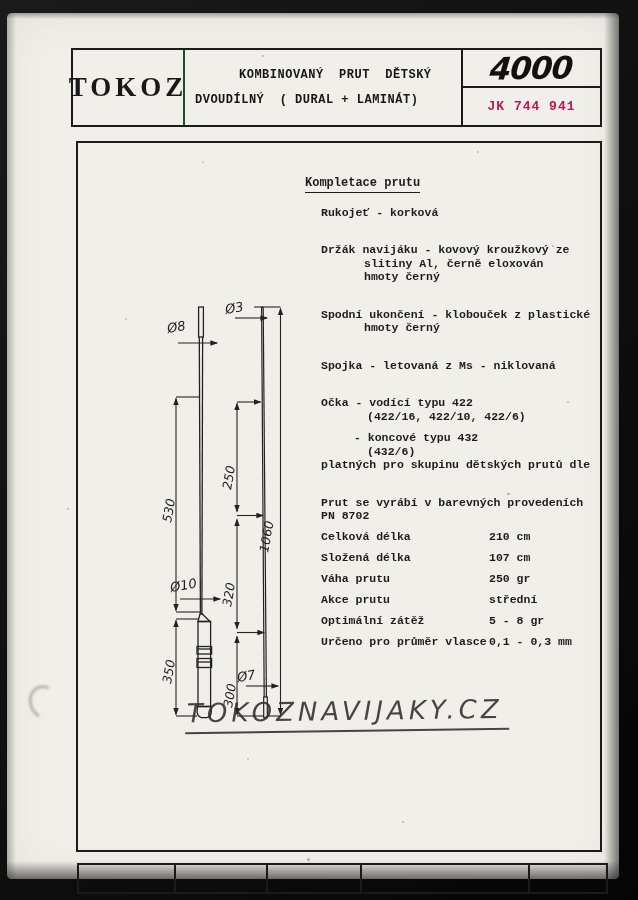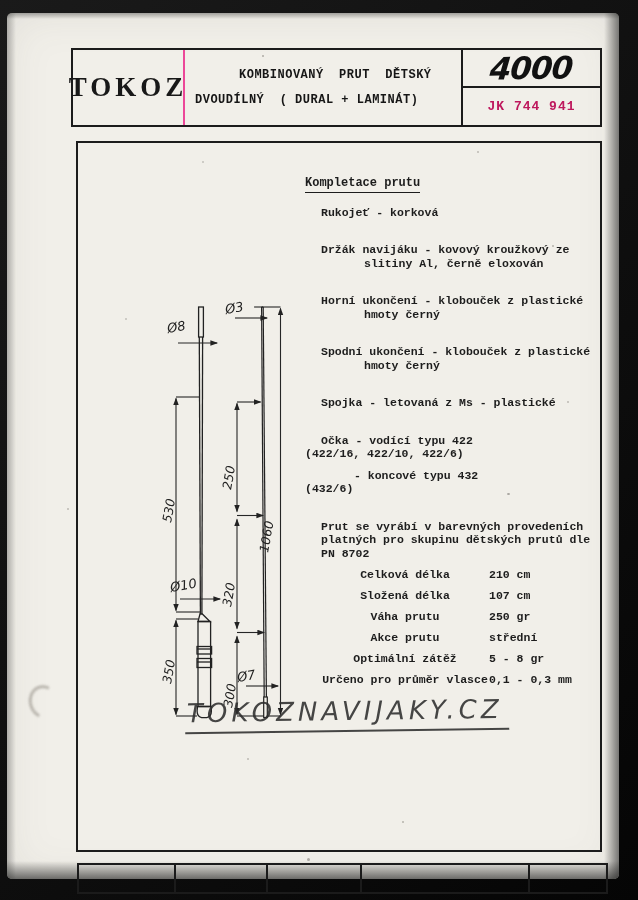--- a/index.html
+++ b/index.html
@@ -17,47 +17,47 @@
   .edge-bottom { position:absolute; left:0; right:0; bottom:0; height:18px;
     background:linear-gradient(to bottom, rgba(25,25,25,0), rgba(25,25,25,.6)); border-radius:0 0 5px 5px; }
   .edge-left { position:absolute; left:0; top:0; bottom:0; width:9px;
     background:linear-gradient(to right, rgba(25,25,25,.28), rgba(25,25,25,0)); border-radius:5px 0 0 5px; }
   .edge-top { position:absolute; left:0; right:0; top:0; height:6px;
     background:linear-gradient(to bottom, rgba(25,25,25,.35), rgba(25,25,25,0)); }
 
   
   .hdr { position:absolute; left:64px; top:35px; width:531px; height:79px;
     border:2px solid #1b1b1b; display:flex; }
-  .hdr-brand { width:112px; border-right:2px solid #ec4899; display:flex; align-items:center; justify-content:center; }
+  .hdr-brand { width:112px; border-right:2px solid #14532d; display:flex; align-items:center; justify-content:center; }
   .brand { font-family:"Liberation Serif", serif; font-weight:bold; font-size:27px; letter-spacing:4px; color:#181818; }
   .hdr-title { width:278px; border-right:2px solid #1b1b1b; display:flex; flex-direction:column; justify-content:center; padding-left:10px;gap:8px; }
   .t1, .t2 { font:bold 12px/17px "Liberation Mono", monospace; color:#161616; white-space:pre; letter-spacing:.5px; }
   .t1 { margin-left:44px; }
   .hdr-right { flex:1; display:flex; flex-direction:column; }
   .hdr-model { height:38px; border-bottom:2px solid #1b1b1b; display:flex; align-items:center; justify-content:center; }
   .model { font-family:"DejaVu Sans", sans-serif; font-weight:900; font-style:italic; font-size:31px;
     letter-spacing:-1px; color:#111; transform:skewX(-6deg) rotate(-1deg); }
   .hdr-code { flex:1; display:flex; align-items:center; justify-content:center; }
   .code { font:bold 13px "Liberation Mono", monospace; color:#be185d; letter-spacing:1px; }
 
   
   .box { position:absolute; left:69px; top:128px; width:526px; height:711px; border:2px solid #1c1c1c; }
 
   
   .col { position:absolute; left:227px; top:33px; width:302px; color:#1d1d1d;
     font:bold 11.5px/13.5px "Liberation Mono", monospace; }
   .sec-h { display:inline-block; font-size:12px; border-bottom:1.6px solid #1d1d1d; padding-bottom:1px; margin-bottom:13px; }
   .k-line { margin-left:16px; }
   .k-cont { margin-left:59px; }
-  .k-cont2 { }
+  .k-cont2 { margin-left:62px; }
   .k-sub { margin-left:49px; }
   .mt { margin-top:24px; }
   .mt-sm { margin-top:8px; }
   .tech-h-wrap { margin-top:14px; }
-  .trow { display:flex; margin:7.5px 0 0 16px;text-align:center; }
+  .trow { display:flex; margin:7.5px 0 0 16px; }
   .trow .lbl { width:168px; }
 
   
   .wm { position:absolute; left:178px; top:683px; transform:rotate(-.8deg);
     font-family:"DejaVu Sans", sans-serif; font-style:italic; font-weight:400;
     font-size:26px; letter-spacing:4px; color:#2e2e2e;
     border-bottom:2px solid #2e2e2e; padding:0 6px 4px 2px; opacity:.88; }
 
   
   .ftr { position:absolute; left:70px; top:850px; width:531px; height:31px;
@@ -168,31 +168,30 @@
         <text transform="translate(76,423) rotate(-80)" font-size="12.5">300</text>
         <text transform="translate(112,268) rotate(-80)" font-size="12.5">1060</text>
       </svg>
 
       <div class="col">
         <span class="sec-h">Kompletace prutu</span>
 
         <div class="k-line">Rukojeť - korková</div>
         <div class="k-line mt">Držák navijáku - kovový kroužkový ze</div>
         <div class="k-cont">slitiny Al, černě eloxován</div>
-        <div class="k-line mt">Horní ukončení - klobouček z plastické</div>
         <div class="k-cont">hmoty černý</div>
         <div class="k-line mt">Spodní ukončení - klobouček z plastické</div>
         <div class="k-cont">hmoty černý</div>
-        <div class="k-line mt">Spojka - letovaná z Ms - plastické</div>
+        <div class="k-line mt">Spojka - letovaná z Ms - niklovaná</div>
         <div class="k-line mt">Očka - vodící typu 422</div>
         <div class="k-cont2">(422/16, 422/10, 422/6)</div>
         <div class="k-sub mt-sm">- koncové typu 432</div>
         <div class="k-cont2">(432/6)</div>
+        <div class="k-line">platných pro skupinu dětských prutů dle</div>
         <div class="k-line mt">Prut se vyrábí v barevných provedeních</div>
-        <div class="k-line">platných pro skupinu dětských prutů dle</div>
         <div class="k-line">PN 8702</div>
 
 
         <div class="trow">
           <span class="lbl">Celková délka</span>
           <span class="val">210 cm</span>
         </div>
         <div class="trow">
           <span class="lbl">Složená délka</span>
           <span class="val">107 cm</span>

